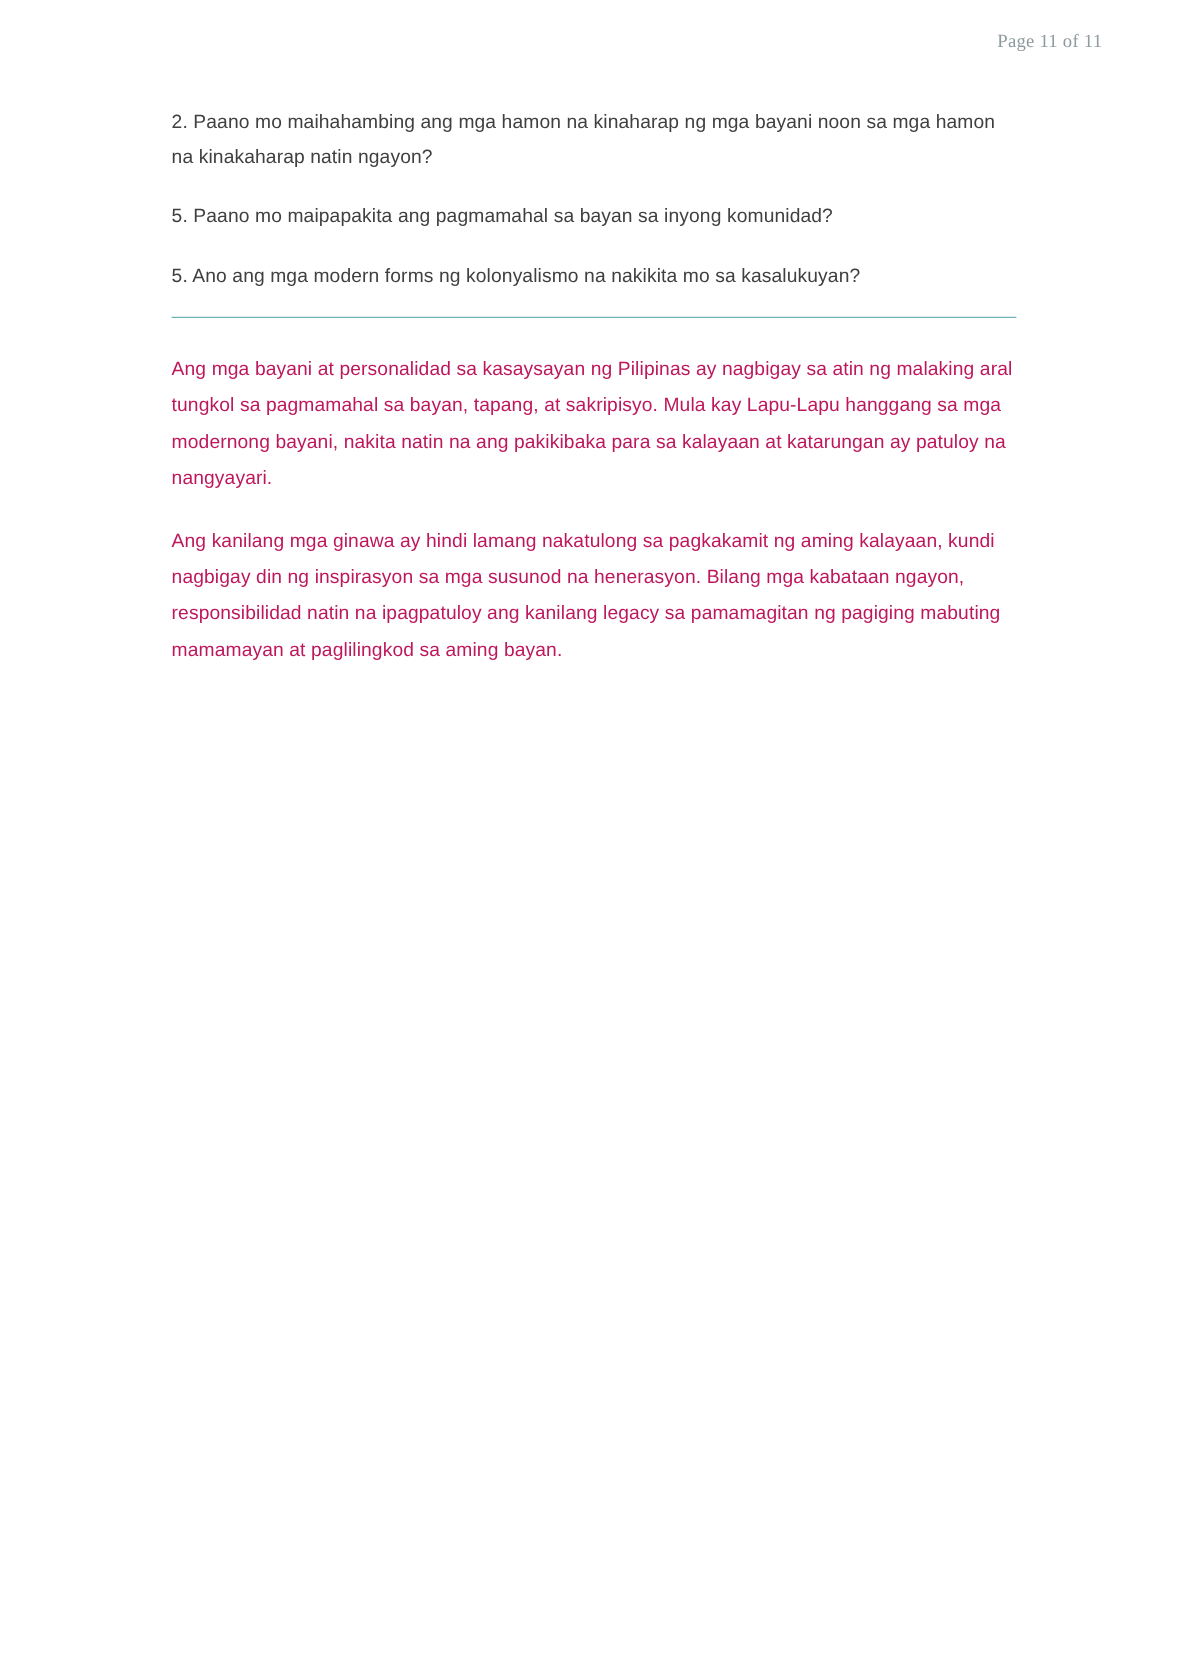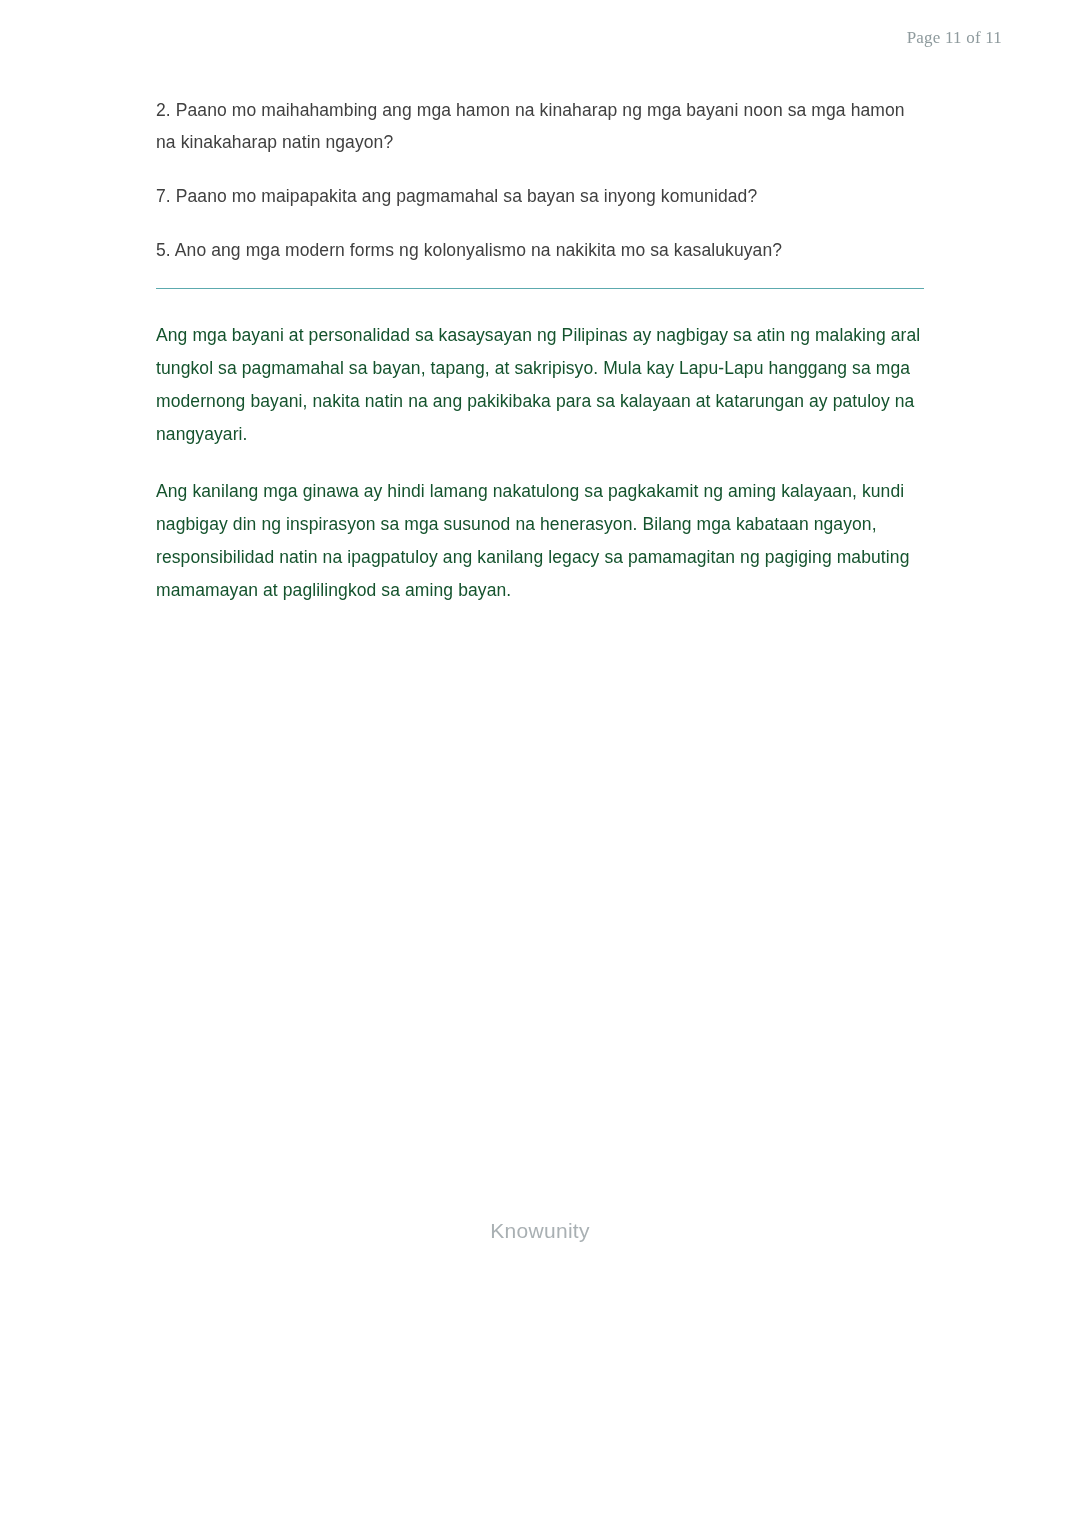--- a/index.html
+++ b/index.html
@@ -54,21 +54,21 @@
   .divider {
     height: 1px;
     background: #3f9ba0;
     width: 100%;
     margin-bottom: 30px;
     opacity: 0.85;
   }
   .para {
     font-size: 17.5px;
     line-height: 33px;
-    color: #14532d;
+    color: #be185d;
     margin-bottom: 24px;
     letter-spacing: 0.1px;
   }
   .footer-brand {
     position: absolute;
     bottom: 30px;
     left: 0;
     width: 1080px;
     text-align: center;
     font-size: 21px;
@@ -79,25 +79,24 @@
 </head>
 <body>
 
 <div class="page">
 
   <div class="page-header">Page 11 of 11</div>
 
   <div class="content">
 
     <p class="q-item">2. Paano mo maihahambing ang mga hamon na kinaharap ng mga bayani noon sa mga hamon na kinakaharap natin ngayon?</p>
-    <p class="q-item">7. Paano mo maipapakita ang pagmamahal sa bayan sa inyong komunidad?</p>
+    <p class="q-item">5. Paano mo maipapakita ang pagmamahal sa bayan sa inyong komunidad?</p>
     <p class="q-item">5. Ano ang mga modern forms ng kolonyalismo na nakikita mo sa kasalukuyan?</p>
 
     <div class="divider"></div>
 
     <p class="para">Ang mga bayani at personalidad sa kasaysayan ng Pilipinas ay nagbigay sa atin ng malaking aral tungkol sa pagmamahal sa bayan, tapang, at sakripisyo. Mula kay Lapu-Lapu hanggang sa mga modernong bayani, nakita natin na ang pakikibaka para sa kalayaan at katarungan ay patuloy na nangyayari.</p>
     <p class="para">Ang kanilang mga ginawa ay hindi lamang nakatulong sa pagkakamit ng aming kalayaan, kundi nagbigay din ng inspirasyon sa mga susunod na henerasyon. Bilang mga kabataan ngayon, responsibilidad natin na ipagpatuloy ang kanilang legacy sa pamamagitan ng pagiging mabuting mamamayan at paglilingkod sa aming bayan.</p>
 
   </div>
 
-  <div class="footer-brand">Knowunity</div>
 
 </div>
 
 </body></html>

